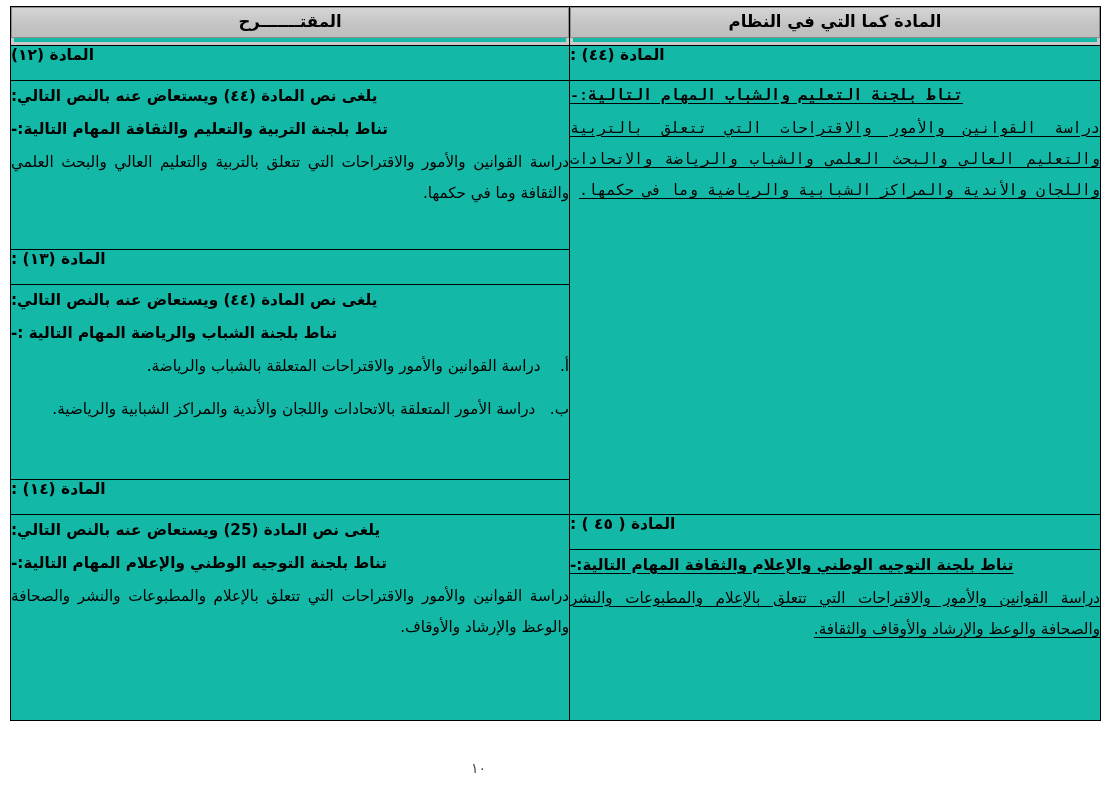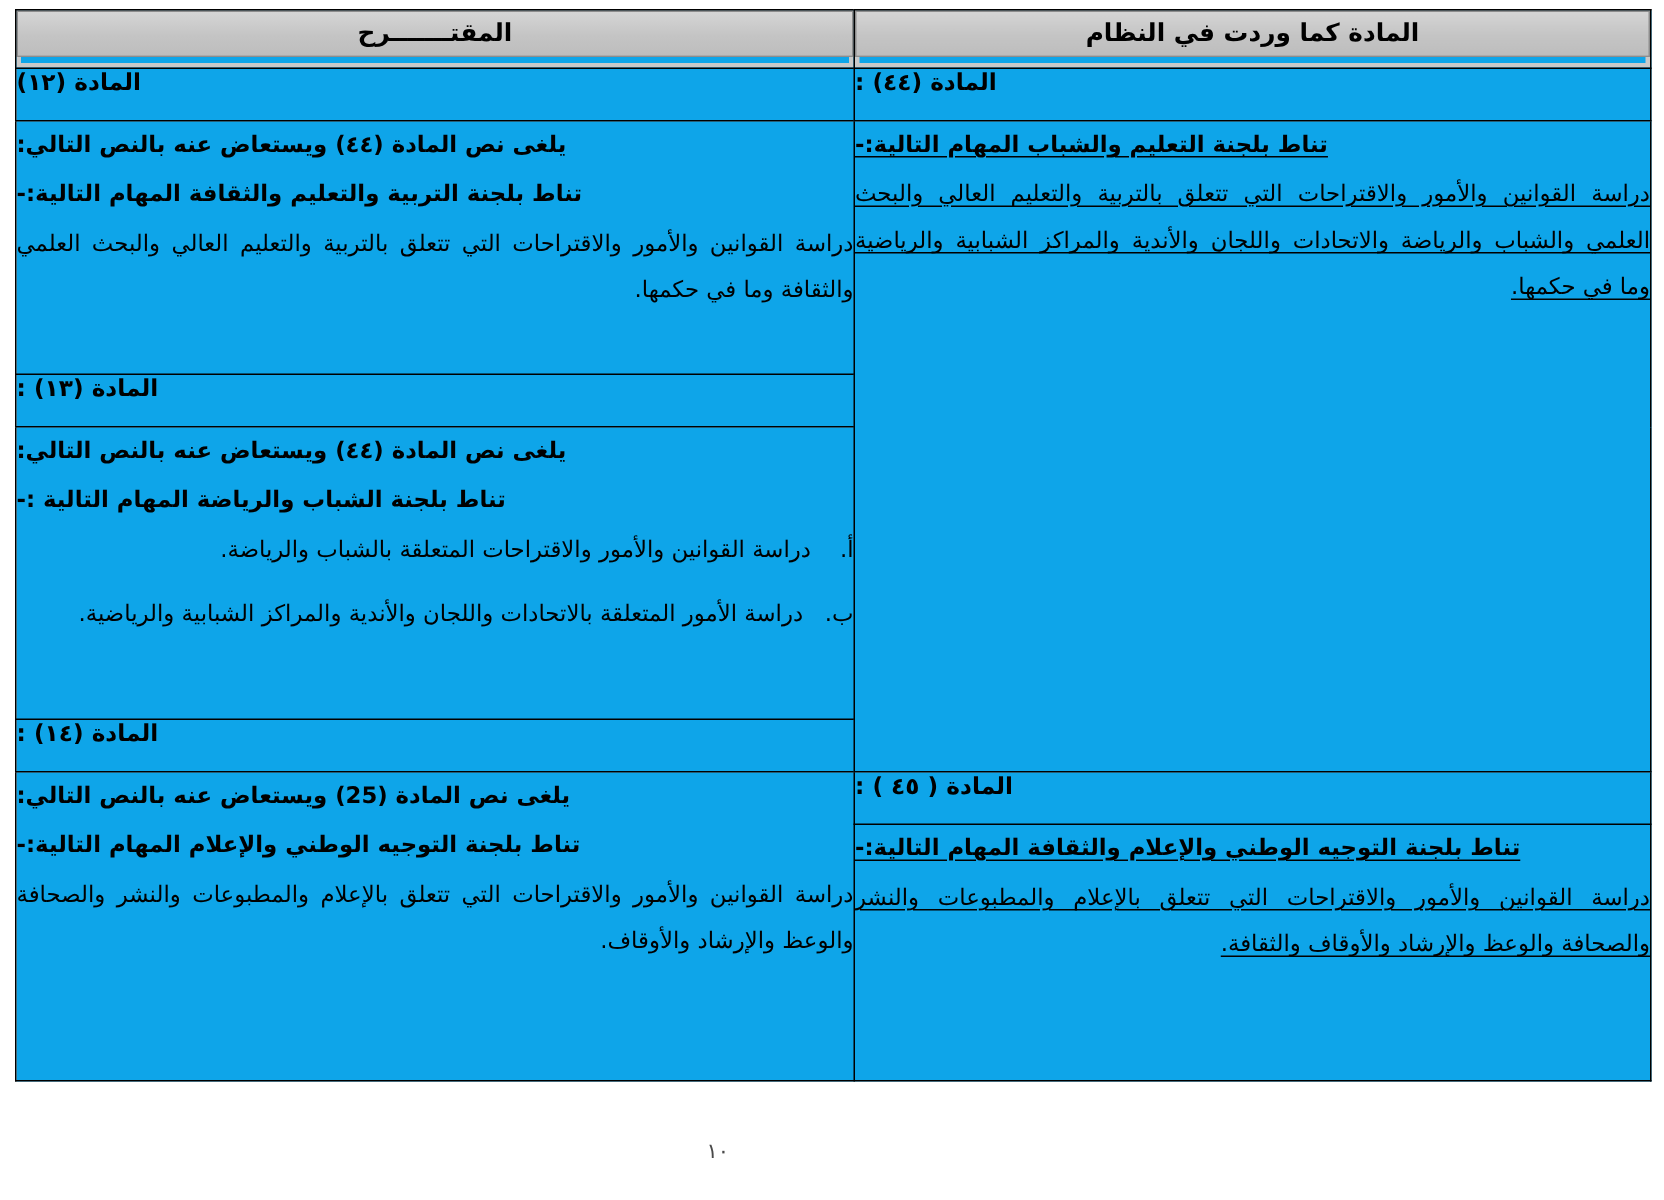--- a/index.html
+++ b/index.html
@@ -31,21 +31,21 @@
     top: 6px;
     width: 1090px;
     border-collapse: collapse;
     table-layout: fixed;
     direction: rtl;
   }
   .cmp-table td, .cmp-table th {
     border: 1px solid #000000;
     vertical-align: top;
     padding: 0;
-    background: #0ea5e9;
+    background: #14b8a6;
   }
 
   
   .hdr {
     height: 38px;
     background: #c9c9c9;
     text-align: center;
     vertical-align: middle;
     font-weight: bold;
     font-size: 16.5px;
@@ -71,21 +71,21 @@
     padding: 4px 12px 5px 10px;
     white-space: nowrap;
   }
 
   
   .body-cell {
     padding: 10px 14px 12px 14px;
     font-size: 15.2px;
     line-height: 2.05;
   }
-  .body-cell.tall-right { height: 408px; }
+  .body-cell.tall-right { height: 408px; font-family: Liberation Mono, monospace; }
   .body-cell.tall-left-1 { height: 168px; }
   .body-cell.tall-left-2 { height: 194px; }
   .body-cell.bot-right { height: 170px; }
   .body-cell.bot-left { height: 170px; }
 
   
   p.ln {
     margin: 0 0 2px 0;
     padding: 0;
     text-align: left;
@@ -134,21 +134,21 @@
 
   <table class="cmp-table">
     <colgroup>
       <col style="width:531px">
       <col style="width:559px">
     </colgroup>
     <tbody>
 
       <tr>
         <th class="hdr">
-          <span class="hdr-inner">المادة كما وردت في النظام</span>
+          <span class="hdr-inner">المادة كما التي في النظام</span>
         </th>
         <th class="hdr">
           <span class="hdr-inner">المقتـــــــرح</span>
         </th>
       </tr>
 
       <tr>
         <td class="art-label">المادة (٤٤) :</td>
         <td class="art-label">المادة (١٢)</td>
       </tr>

